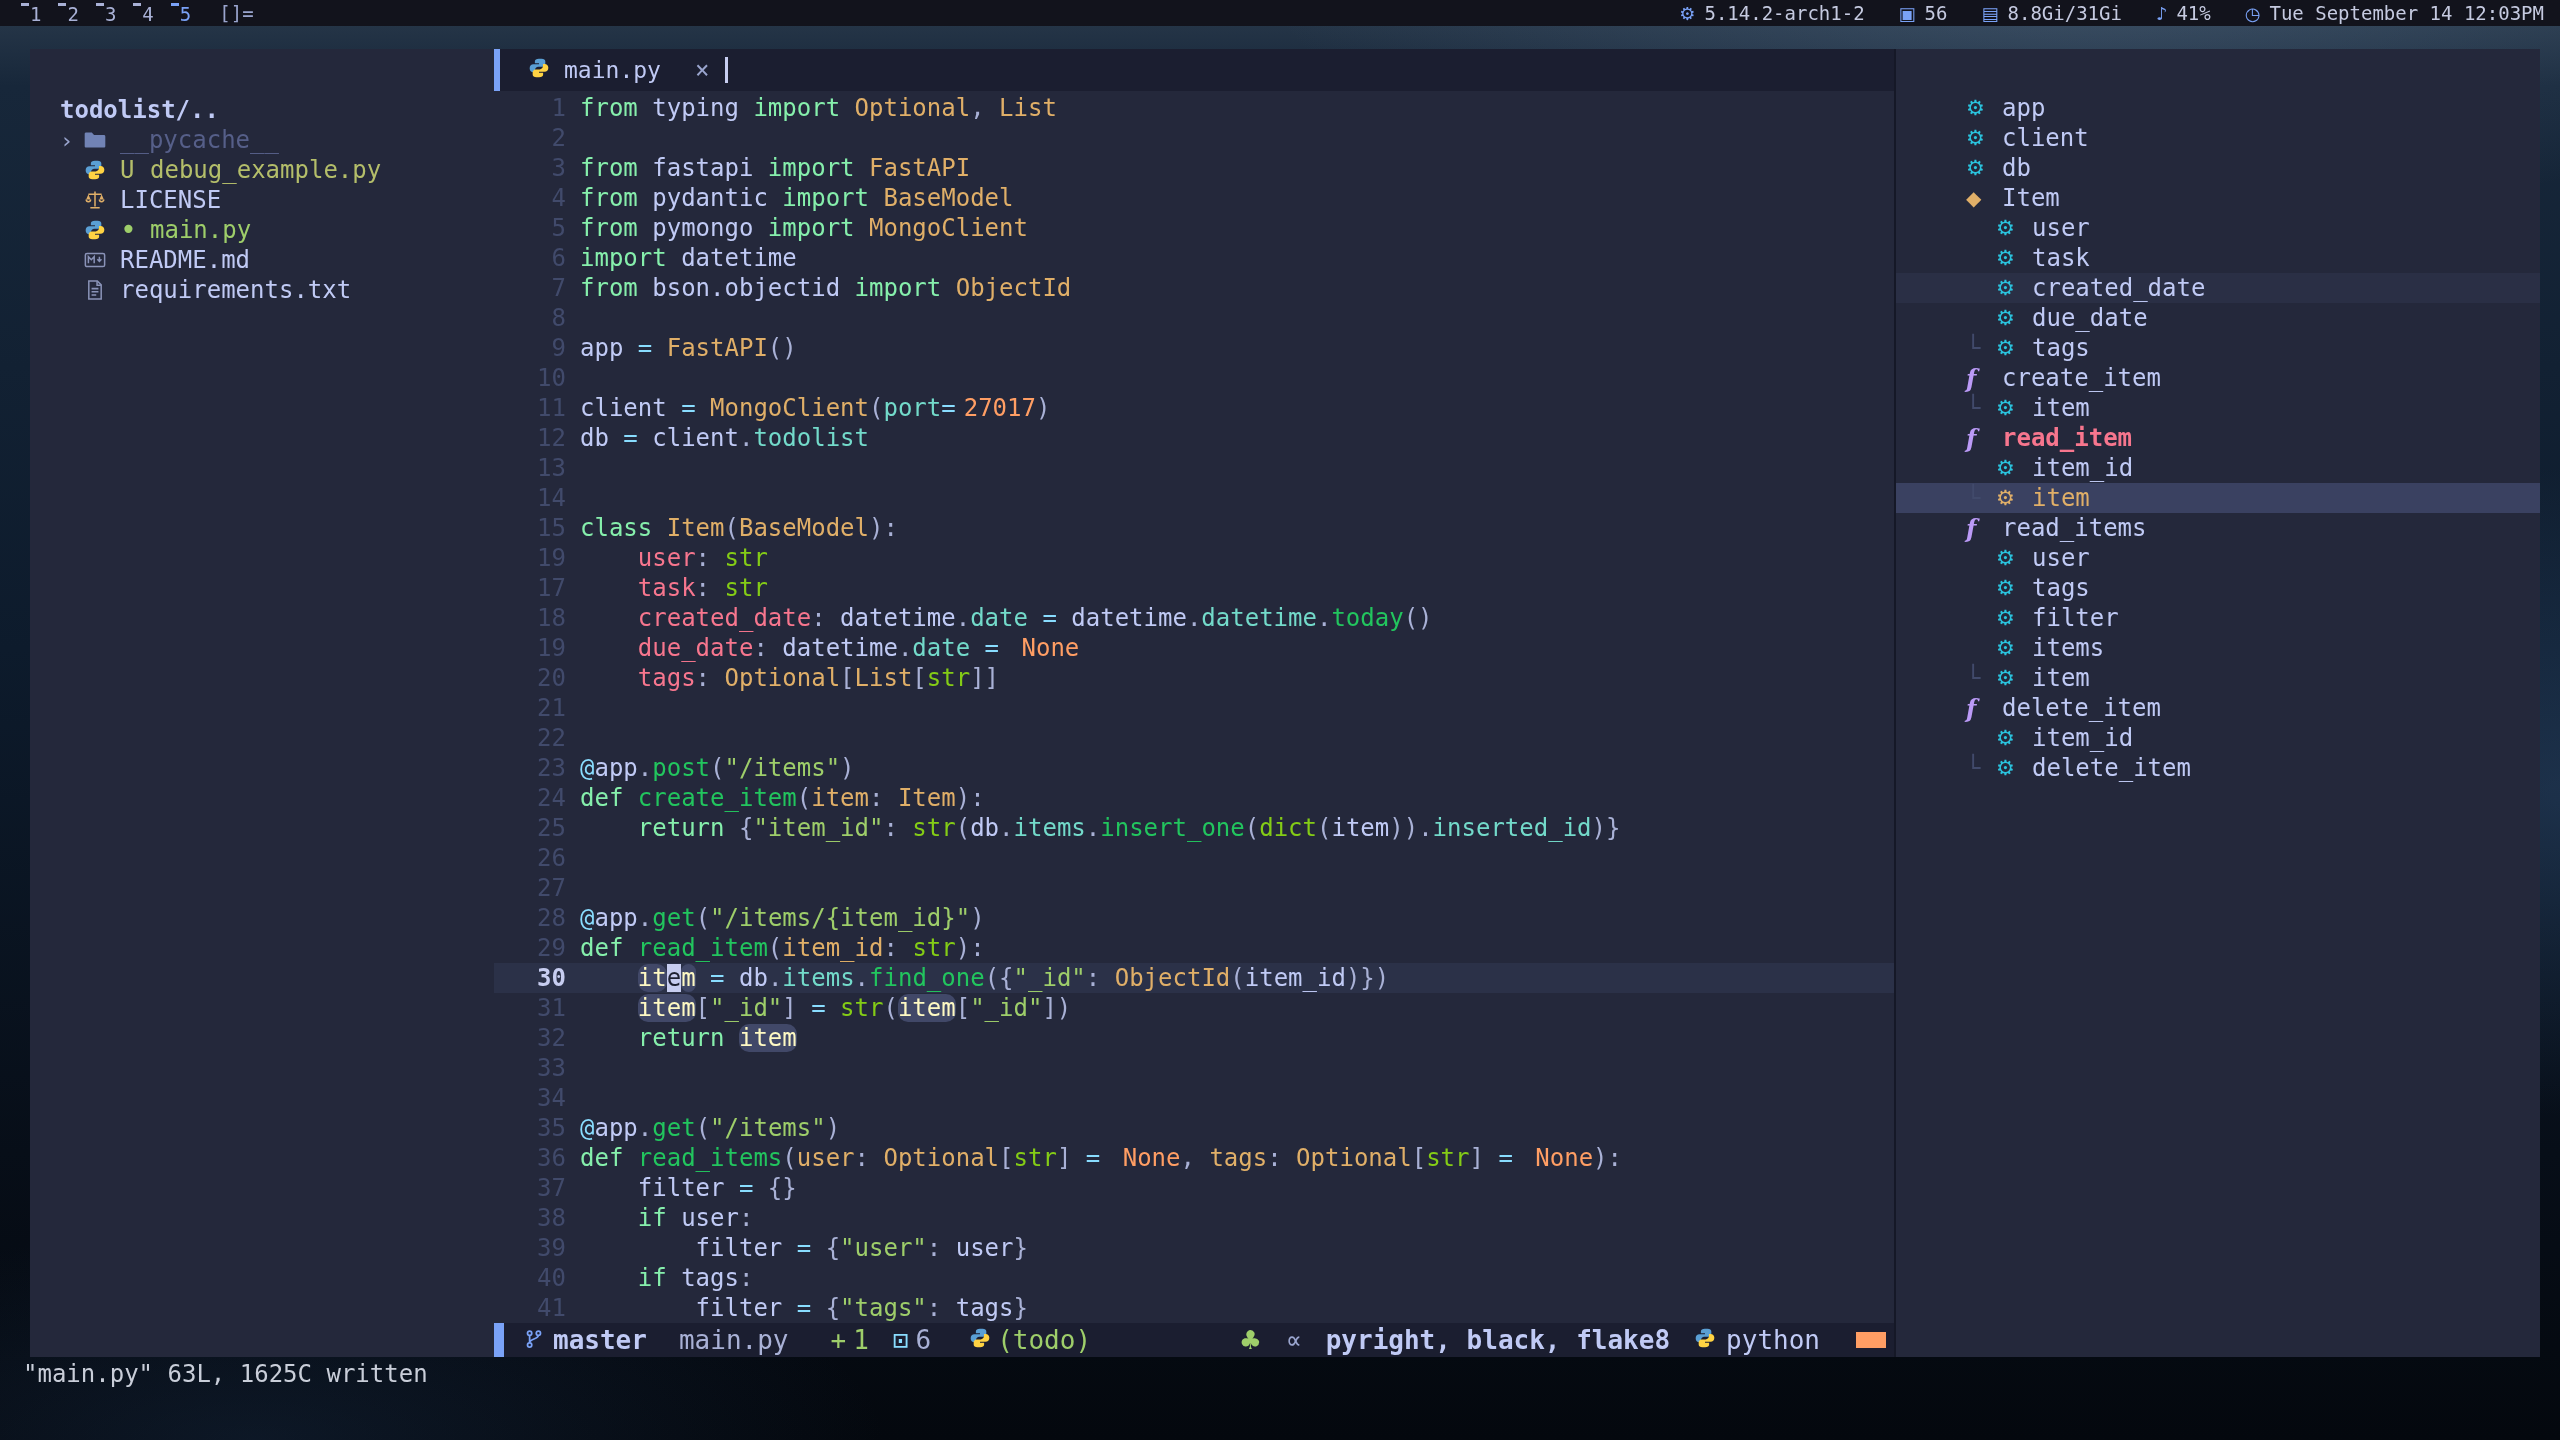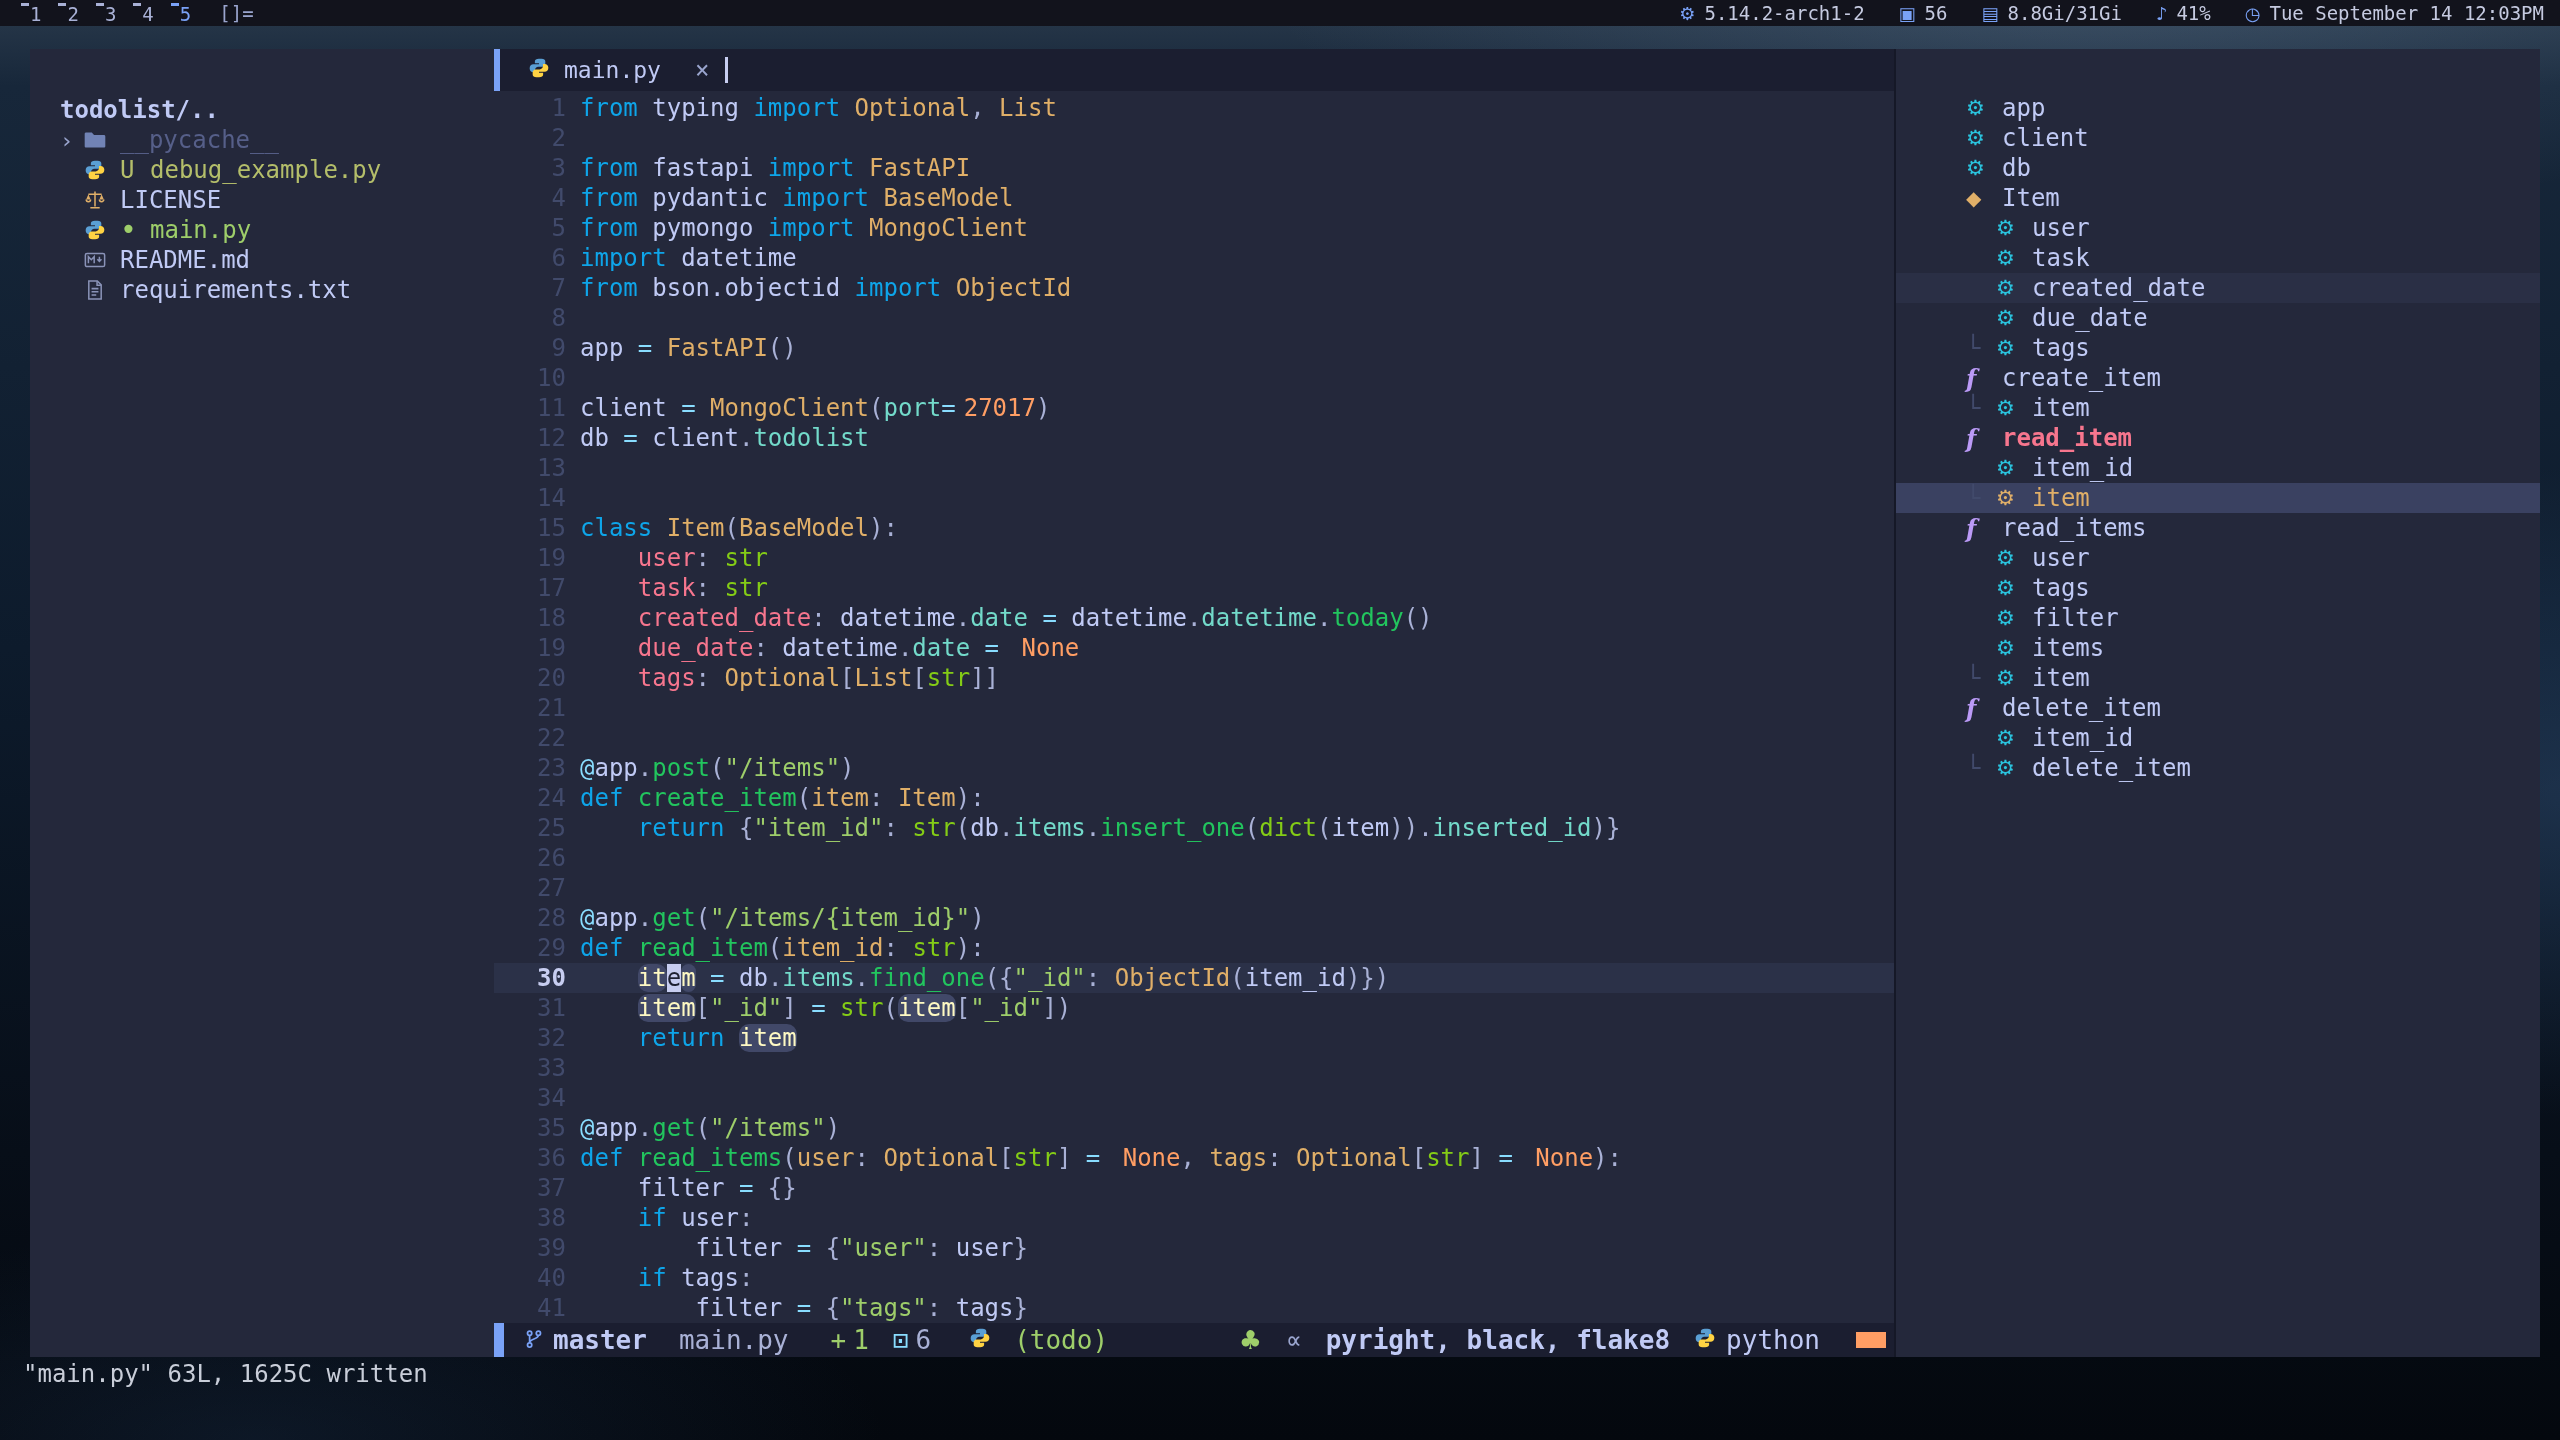--- a/index.html
+++ b/index.html
@@ -41,21 +41,21 @@
   .tab-accent{width:6px;height:42px;background:#7aa2f7;flex:none;margin-right:28px;}
   .tab{display:flex;align-items:center;gap:14px;color:#c0caf5;font-size:23px;}
   .tab-close{color:#9aa5ce;margin-left:20px;font-size:24px;}
   .tab-caret{width:3px;height:26px;background:#c7cdf0;margin-left:16px;}
   .code{flex:1;padding-top:2px;font-size:24px;line-height:30px;overflow:hidden;}
   .line{display:flex;height:30px;}
   .gutter{width:72px;flex:none;text-align:right;color:#414a6b;}
   .src{padding-left:14px;white-space:pre;color:#c0caf5;}
   .cursorline{background:#2b3148;}
   .cursorline .gutter{color:#c7cdf0;font-weight:700;}
-  .tk-k{color:#0ea5e9;margin-top:37px;}
+  .tk-k{color:#86efac;margin-top:37px;}
   .tk-i{color:#e0af68;}
   .tk-s{color:#9ece6a;}
   .tk-n{color:#ff9e64;margin-left:8px;}
   .tk-b{color:#84cc16;}
   .tk-m{color:#22c55e;}
   .tk-p{color:#73daca;}
   .tk-o{color:#89ddff;}
   .tk-v{color:#c0caf5;}
   .tk-d{color:#a9b1d6;}
   .tk-r{color:#f7768e;}
@@ -63,21 +63,21 @@
   .tk-c{background:#c7cdf0;color:#1d2030;}
   
   .statusline{height:34px;flex:none;background:#1b1e30;display:flex;align-items:center;font-size:26px;color:#9aa5ce;}
   .mode-block{width:10px;height:34px;background:#7aa2f7;flex:none;margin-right:20px;}
   .sl-branch{display:flex;align-items:center;gap:9px;color:#c0caf5;font-weight:700;margin-right:32px;}
   .sl-file{color:#a9b1d6;margin-right:42px;}
   .sl-badge{display:flex;align-items:center;gap:7px;margin-right:24px;}
   .sl-added{color:#9ece6a;}
   .sl-info{color:#a9b1d6;}
   .sl-info .bico{color:#89ddff;}
-  .sl-venv{display:flex;align-items:center;gap:23px;color:#9ece6a;margin-left:14px;}
+  .sl-venv{display:flex;align-items:center;gap:6px;color:#9ece6a;margin-left:14px;}
   .sl-right{margin-left:auto;display:flex;align-items:center;gap:24px;color:#c0caf5;}
   .sl-tree{color:#9ece6a;font-family:"DejaVu Sans",sans-serif;}
   .sl-prop{color:#9aa5ce;}
   .sl-linters{font-weight:700;color:#c0caf5;}
   .sl-ft{display:flex;align-items:center;gap:10px;}
   .scroll-block{width:30px;height:16px;background:#ff9e64;margin-left:12px;margin-right:8px;}
   
   .outline{width:644px;flex:none;padding-top:44px;box-sizing:border-box;font-size:24px;}
   .o-row{height:30px;display:flex;align-items:center;padding-left:70px;}
   .o-conn{width:30px;flex:none;color:#414a6b;}

